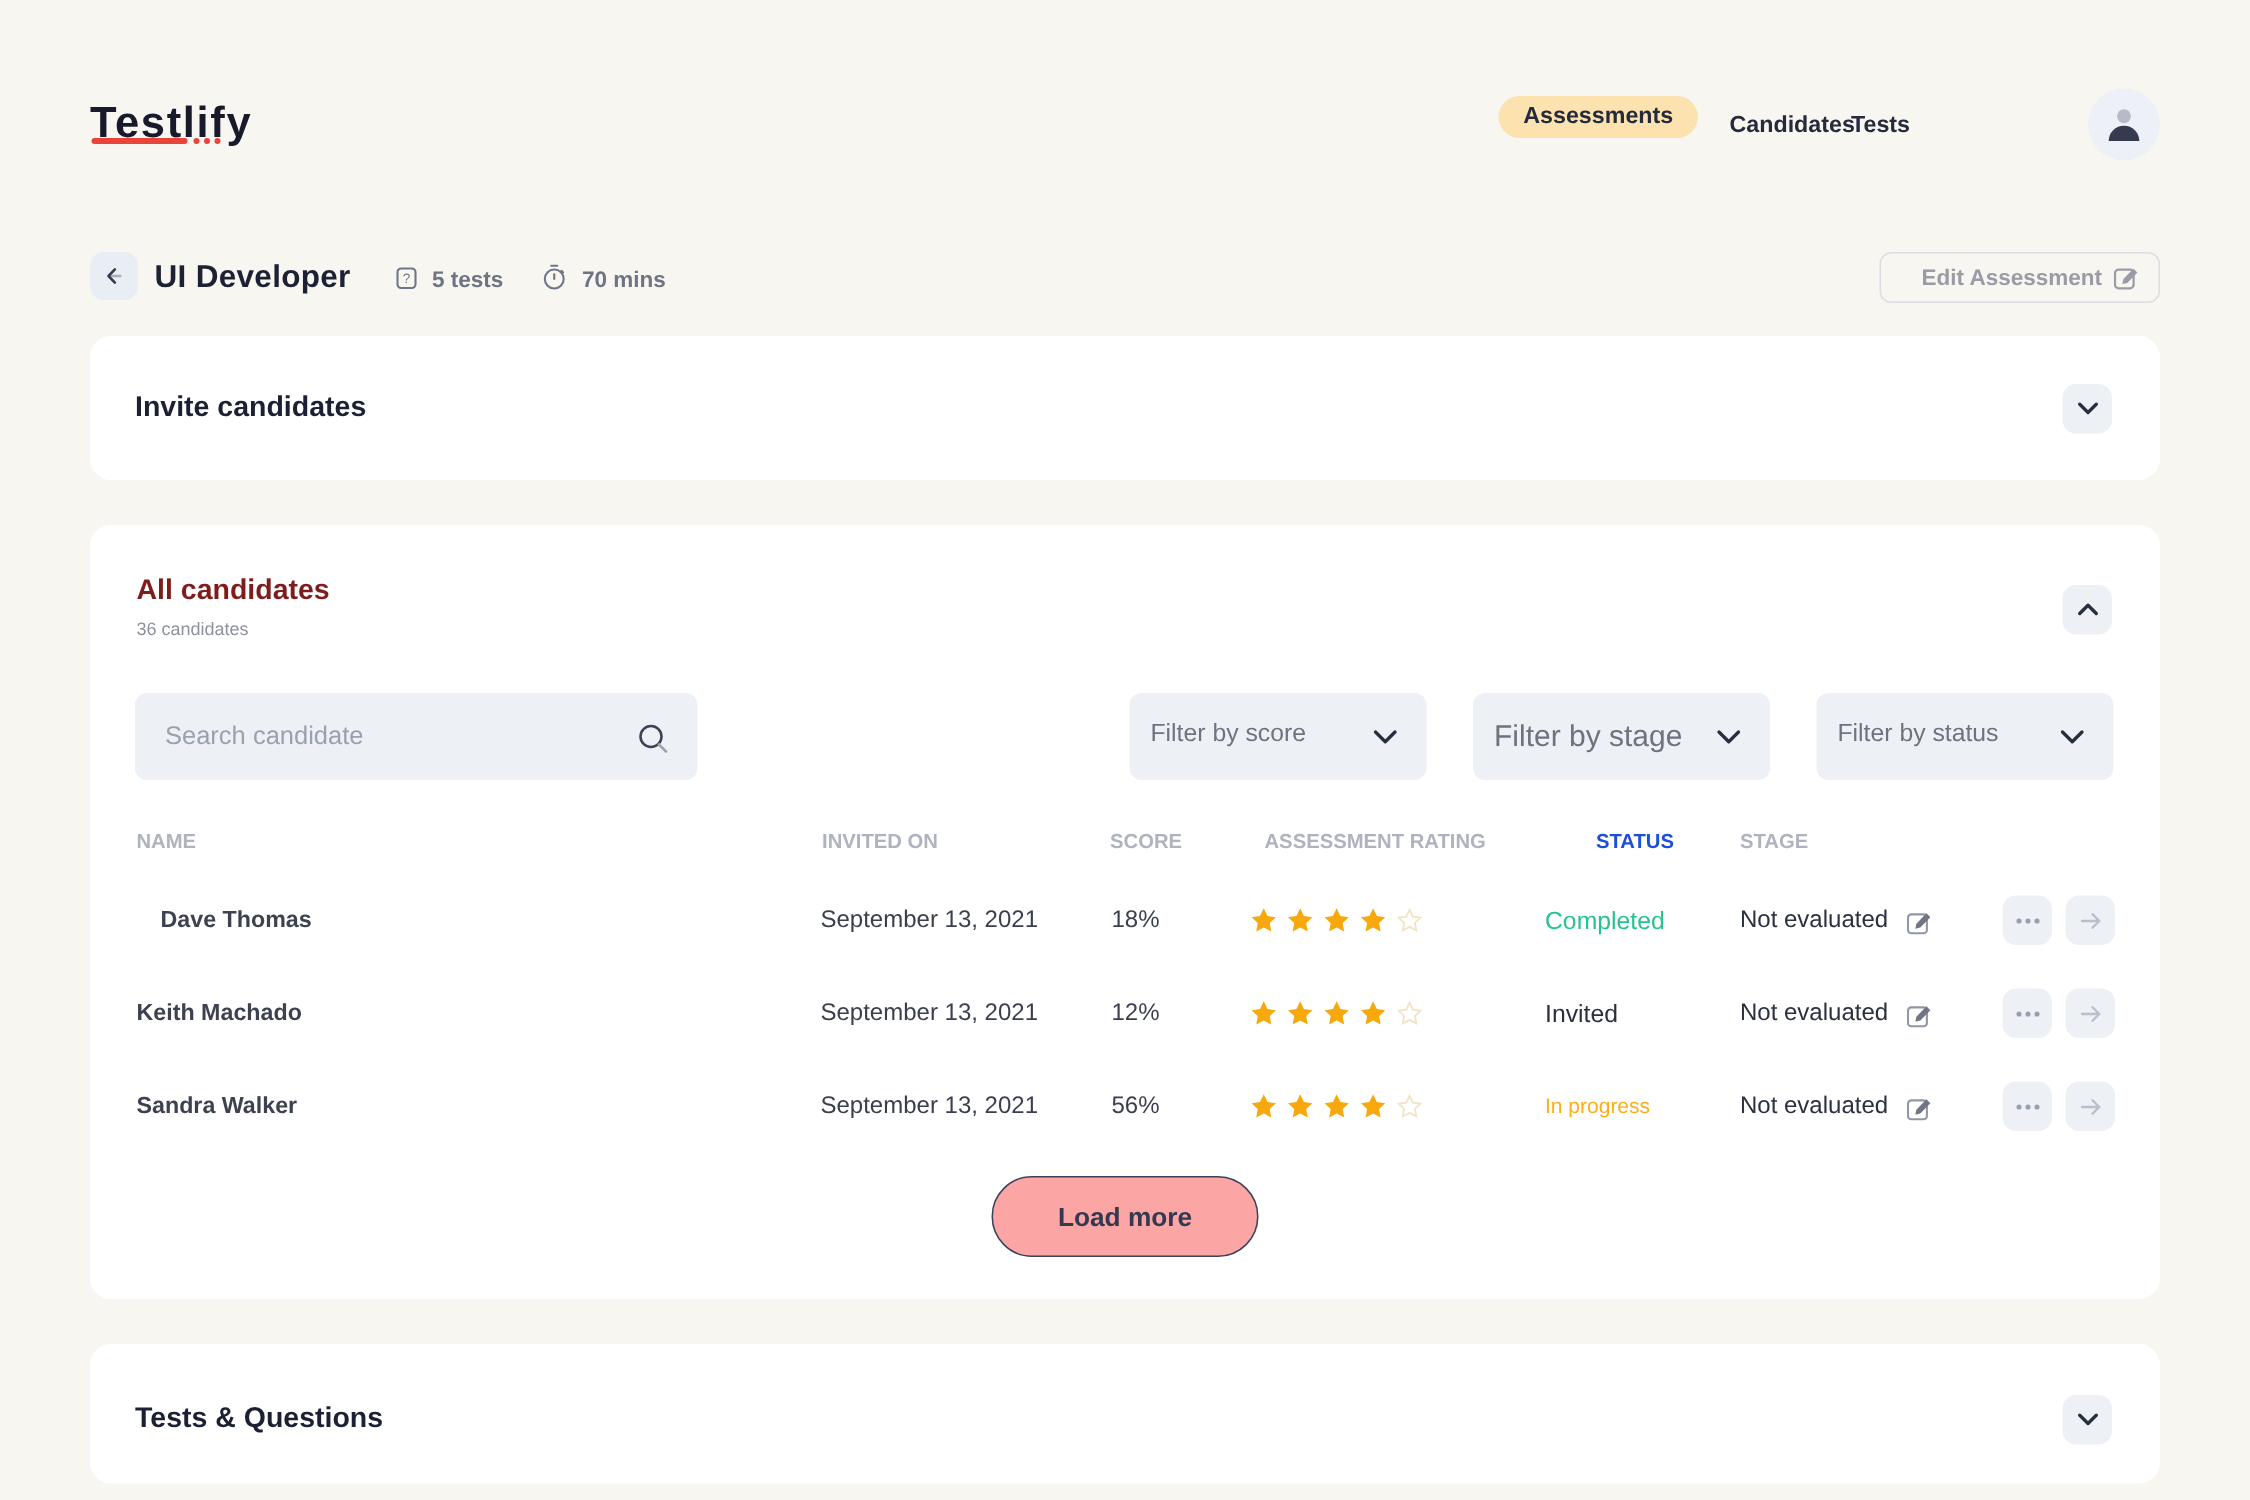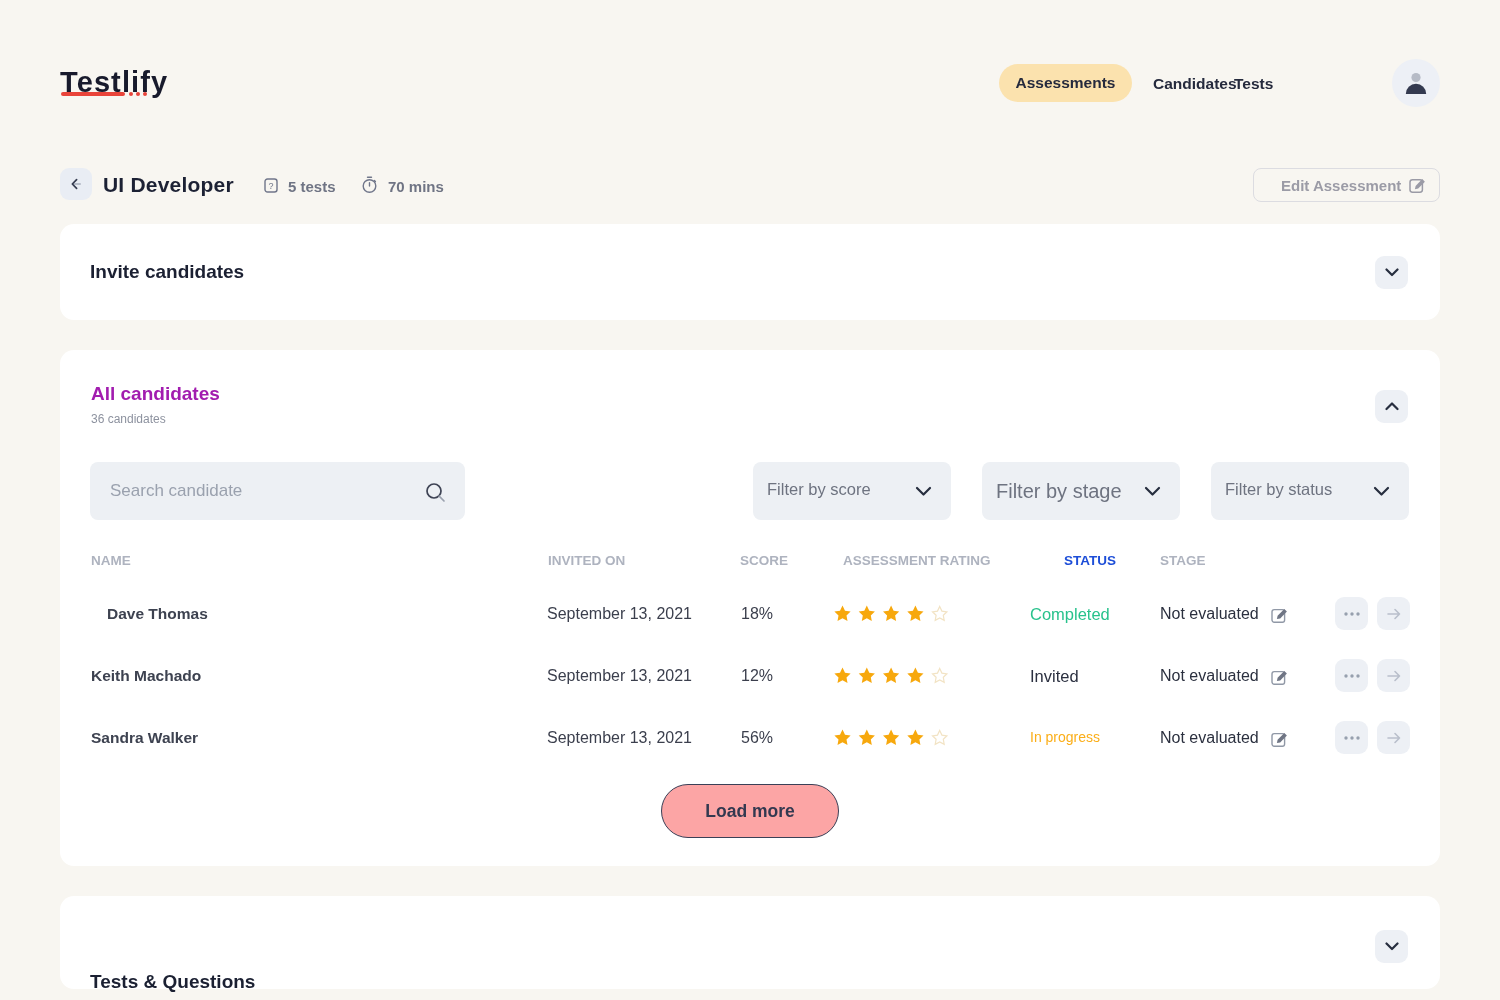--- a/index.html
+++ b/index.html
@@ -11,21 +11,21 @@
 </style>
 </head>
 <body>
 
 <div class="abs" style="left:60px; top:66px; font-size:29px; font-weight:bold; color:#181a2c; letter-spacing:1.1px;">Testlify</div>
 <div class="abs" style="left:61px; top:92px; width:64px; height:4px; background:#e9443a; border-radius:2px;"></div>
 <div class="abs" style="left:129px; top:92px; width:4px; height:4px; background:#e9443a; border-radius:2px;"></div>
 <div class="abs" style="left:136px; top:92px; width:4px; height:4px; background:#e9443a; border-radius:2px;"></div>
 <div class="abs" style="left:143px; top:92px; width:4px; height:4px; background:#e9443a; border-radius:2px;"></div>
 
-<div class="abs" style="left:999px; top:64px; width:133px; height:38px; background:#fbe2ae; border-radius:19px; display:flex; align-items:center; justify-content:center;">
+<div class="abs" style="left:999px; top:64px; width:133px; height:28px; background:#fbe2ae; border-radius:19px; display:flex; align-items:center; justify-content:center;">
   <span class="navlink">Assessments</span>
 </div>
 <div class="abs navlink" style="left:1153px; top:75px;">Candidates</div>
 <div class="abs navlink" style="left:1234px; top:75px;">Tests</div>
 <div class="abs" style="left:1392px; top:59px; width:48px; height:48px; background:#edf0f6; border-radius:50%;"></div>
 <svg class="abs" style="left:1392px; top:59px;" width="48" height="48" viewBox="0 0 48 48">
   <circle cx="24" cy="18.5" r="4.6" fill="#b6bbc6"></circle>
   <path d="M 13.8 35 A 10.2 10.2 0 0 1 34.2 35 Z" fill="#343a50"></path>
 </svg>
 
@@ -58,21 +58,21 @@
 
 <div class="card" style="top:224px; height:96px;"></div>
 <div class="abs" style="left:90px; top:261px; font-size:19px; font-weight:bold; color:#1b2032;">Invite candidates</div>
 <div class="icnbtn" style="left:1375px; top:256px;">
   <svg width="14" height="9" viewBox="0 0 14 9" fill="none" stroke="#272e3f" stroke-width="2.2" stroke-linecap="round" stroke-linejoin="round">
       <path d="M1.5 1.5 L 7 7 L 12.5 1.5"></path>
     </svg>
 </div>
 
 <div class="card" style="top:350px; height:516px;"></div>
-<div class="abs" style="left:91px; top:383px; font-size:19px; font-weight:bold; color:#a21caf;">All candidates</div>
+<div class="abs" style="left:91px; top:383px; font-size:19px; font-weight:bold; color:#7f1d1d;">All candidates</div>
 <div class="abs" style="left:91px; top:412px; font-size:12px; color:#8d929f;">36 candidates</div>
 <div class="icnbtn" style="left:1375px; top:390px;">
   <svg width="14" height="9" viewBox="0 0 14 9" fill="none" stroke="#272e3f" stroke-width="2.2" stroke-linecap="round" stroke-linejoin="round">
       <path d="M1.5 7 L 7 1.5 L 12.5 7"></path>
     </svg>
 </div>
 
 <div class="abs" style="left:90px; top:462px; width:375px; height:58px; background:#edf0f4; border-radius:8px;"></div>
 <div class="abs" style="left:110px; top:481px; font-size:17px; color:#9aa1ae;">Search candidate</div>
 <svg class="abs" style="left:425px; top:482px;" width="21" height="21" viewBox="0 0 21 21" fill="none" stroke="#3e4354" stroke-width="1.7" stroke-linecap="round">
@@ -202,18 +202,18 @@
   <svg width="14" height="12" viewBox="0 0 14 12" fill="none" stroke="#b9bfcb" stroke-width="1.6" stroke-linecap="round" stroke-linejoin="round">
       <path d="M1 6 H 12.5 M8 1.5 L 12.5 6 L 8 10.5"></path>
     </svg>
 </div>
 
 <div class="abs" style="left:661px; top:784px; width:178px; height:54px; border:1.5px solid #3a4057; border-radius:27px; background:#fca5a5; display:flex; align-items:center; justify-content:center;">
   <span style="font-size:17.5px; font-weight:bold; color:#333950;">Load more</span>
 </div>
 
 <div class="card" style="top:896px; height:93px;"></div>
-<div class="abs" style="left:90px; top:935px; font-size:19px; font-weight:bold; color:#1b2032;margin-top:36px;">Tests &amp; Questions</div>
+<div class="abs" style="left:90px; top:935px; font-size:19px; font-weight:bold; color:#1b2032;">Tests &amp; Questions</div>
 <div class="icnbtn" style="left:1375px; top:930px;">
   <svg width="14" height="9" viewBox="0 0 14 9" fill="none" stroke="#272e3f" stroke-width="2.2" stroke-linecap="round" stroke-linejoin="round">
       <path d="M1.5 1.5 L 7 7 L 12.5 1.5"></path>
     </svg>
 </div>
 
 </body></html>

